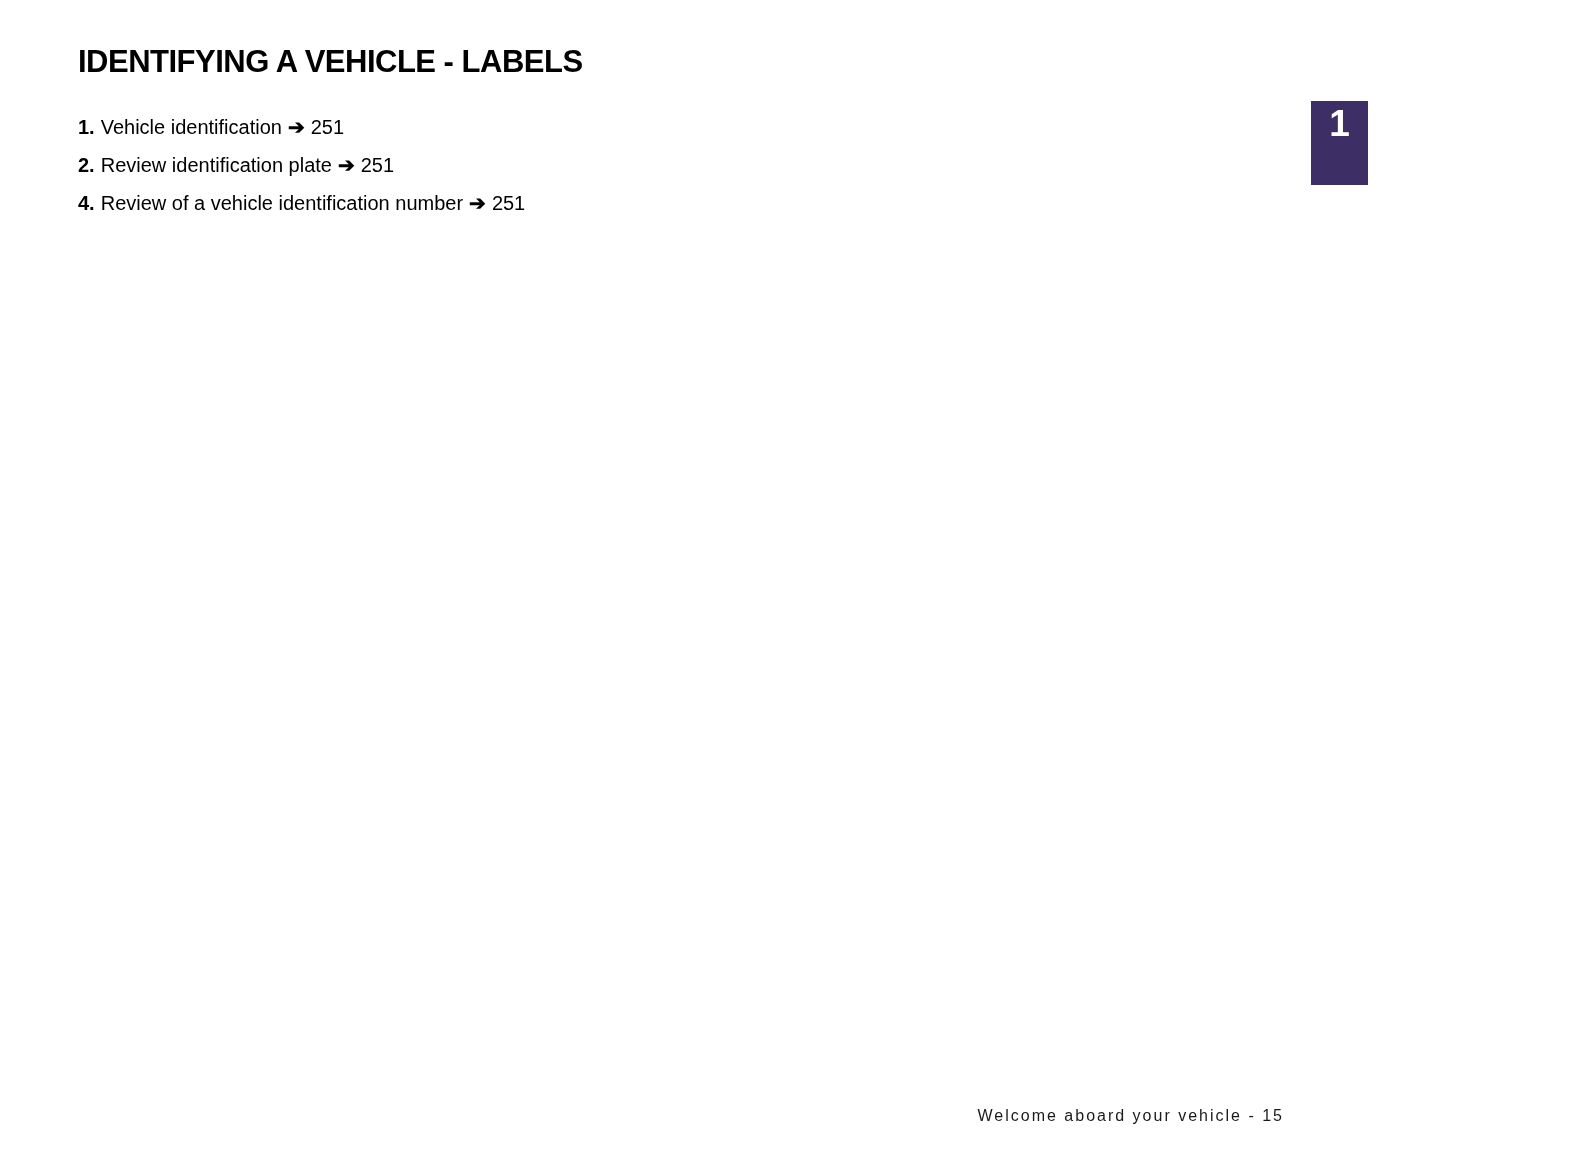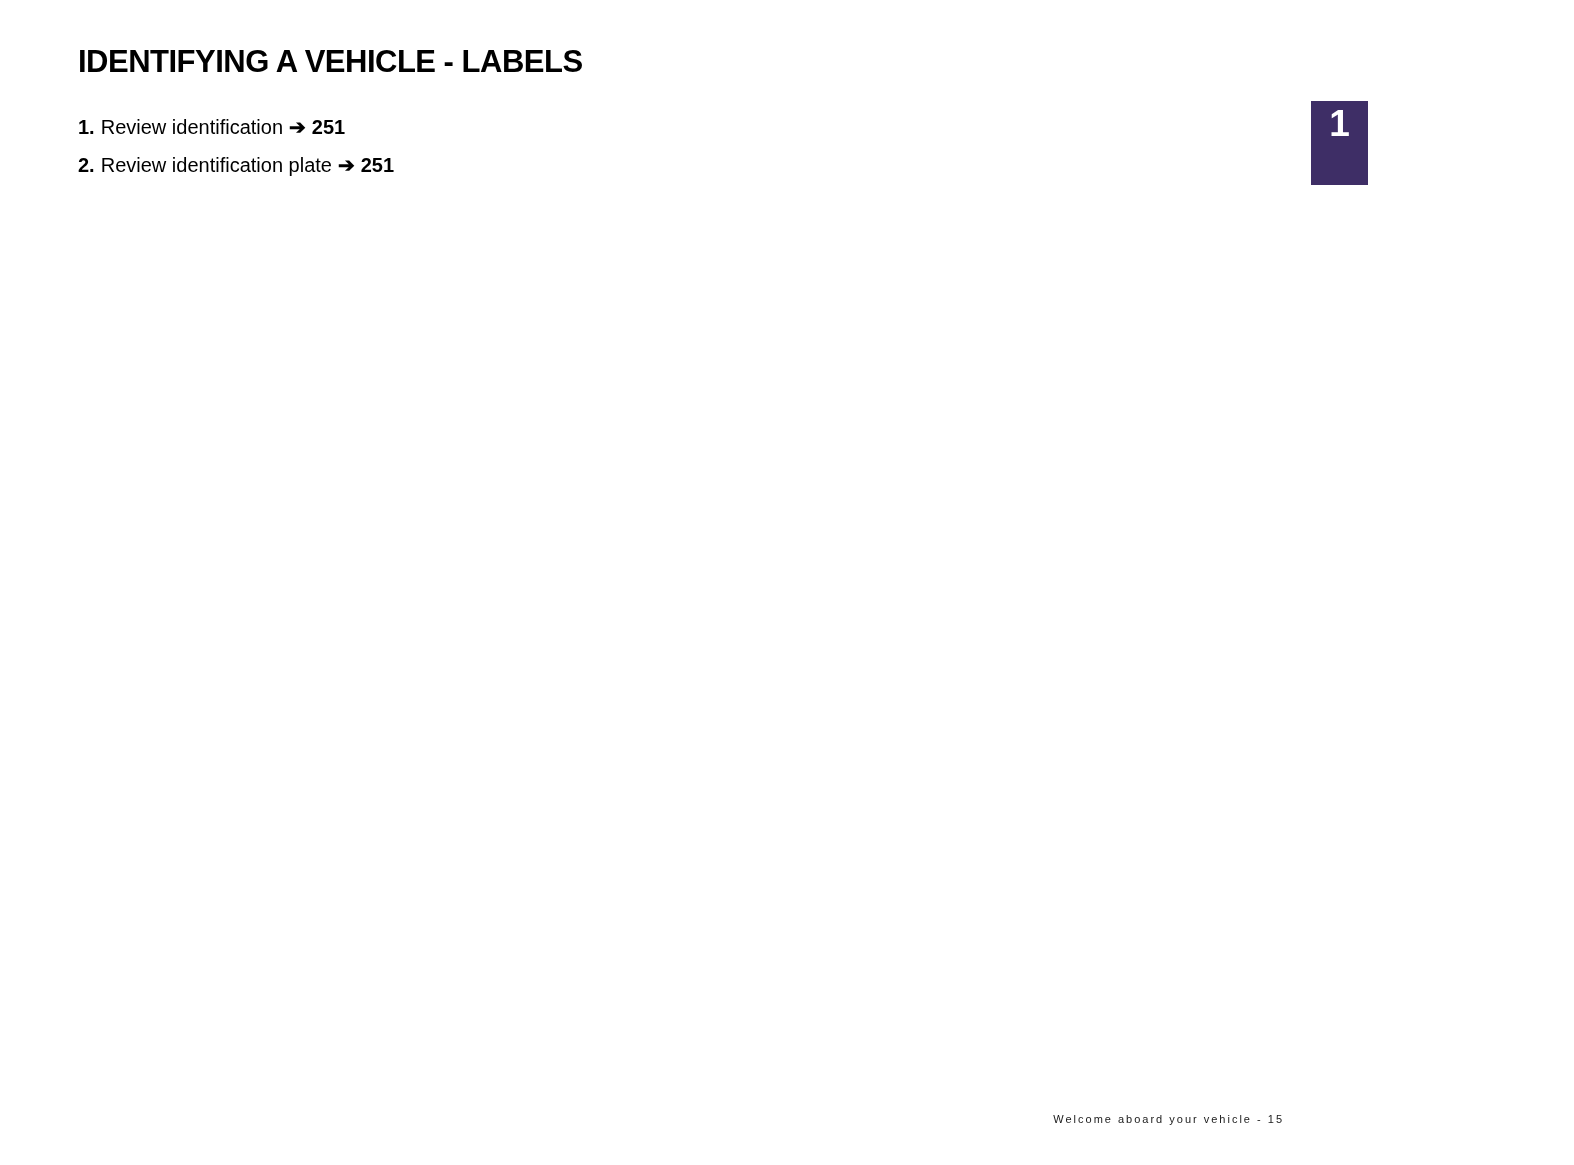--- a/index.html
+++ b/index.html
@@ -39,21 +39,21 @@
     font-weight: bold;
     margin-right: 6px;
   }
   .toc-item .arrow {
     font-weight: bold;
     font-size: 20px;
     margin: 0 6px 0 6px;
     display: inline-block;
   }
   .toc-item .ref {
-    font-weight: bold;
+    font-weight: normal;
   }
   .section-tab {
     position: absolute;
     right: 0;
     top: 101px;
     width: 57px;
     height: 84px;
     display: flex;
     justify-content: center;
     align-items: flex-start;
@@ -62,39 +62,42 @@
   .section-tab-label {
     color: #ffffff;
     font-size: 37px;
     font-weight: bold;
     line-height: 1;
   }
   .footer {
     position: absolute;
     right: 84px;
     bottom: 40px;
-    font-size: 11px;
+    font-size: 16px;
     letter-spacing: 2px;
     color: #1a1a1a;
     white-space: nowrap;
   }
 </style>
 </head>
 <body>
 
 <div class="page">
 
   <h1 class="title">IDENTIFYING A VEHICLE - LABELS</h1>
 
   <ul class="toc">
     <li class="toc-item">
-      <span class="num">1.</span><span class="label">Review identification</span><span class="arrow">➔</span><span class="ref">251</span>
+      <span class="num">1.</span><span class="label">Vehicle identification</span><span class="arrow">➔</span><span class="ref">251</span>
     </li>
     <li class="toc-item">
       <span class="num">2.</span><span class="label">Review identification plate</span><span class="arrow">➔</span><span class="ref">251</span>
+    </li>
+    <li class="toc-item">
+      <span class="num">4.</span><span class="label">Review of a vehicle identification number</span><span class="arrow">➔</span><span class="ref">251</span>
     </li>
   </ul>
 
   <div class="section-tab" style="background: rgb(62, 46, 102);">
     <span class="section-tab-label">1</span>
   </div>
 
   <div class="footer">Welcome aboard your vehicle - 15</div>
 
 </div>

